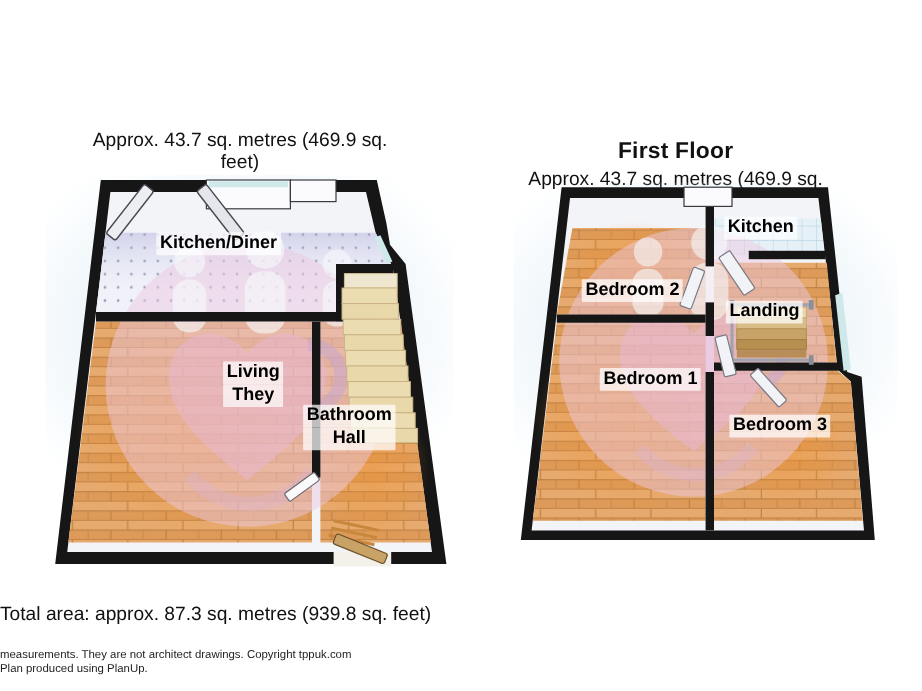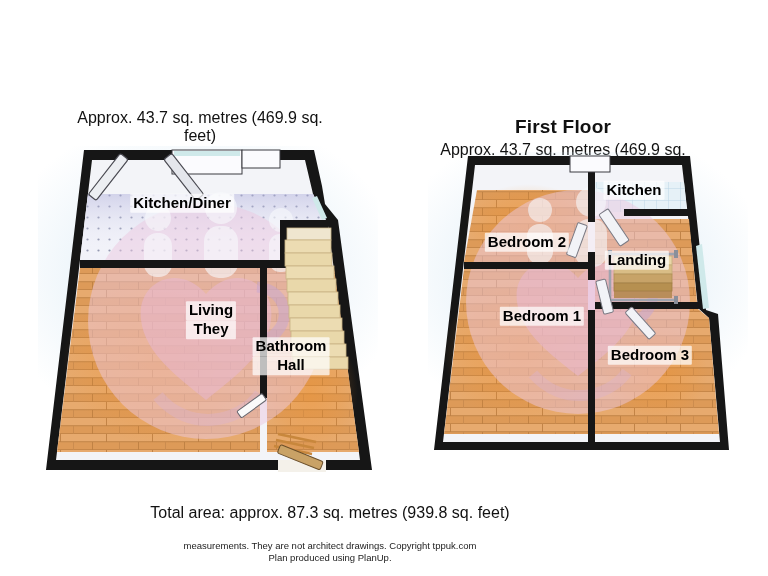--- a/index.html
+++ b/index.html
@@ -11,21 +11,21 @@
   .floor-title{font-size:19px;font-weight:bold;letter-spacing:.2px;}
   .floor-sub{font-size:16px;margin-top:3px;}
   .plan{position:absolute;}
   .plan svg{display:block;}
   .room-label{
     position:absolute;transform:translate(-50%,-50%);
     text-align:center;font-weight:bold;font-size:15px;line-height:1.25;
     color:#000;white-space:nowrap;
   }
   .room-label span{display:block;background:rgba(255,255,255,.72);padding:0 3px;border-radius:1px;}
-  .footer{position:absolute;left:0;width:660px;text-align:center;}
+  .footer{position:absolute;left:0;width:660px;text-align:left;}
   .total-area{font-size:16px;}
   .disclaimer{font-size:9.5px;line-height:12px;color:#222;}
 </style>
 </head>
 <body>
 
 <div class="canvas">
 
   <div class="floor-header" style="left:60px;top:106px;width:280px;">
     <div class="floor-sub">Approx. 43.7 sq. metres (469.9 sq. feet)</div>

